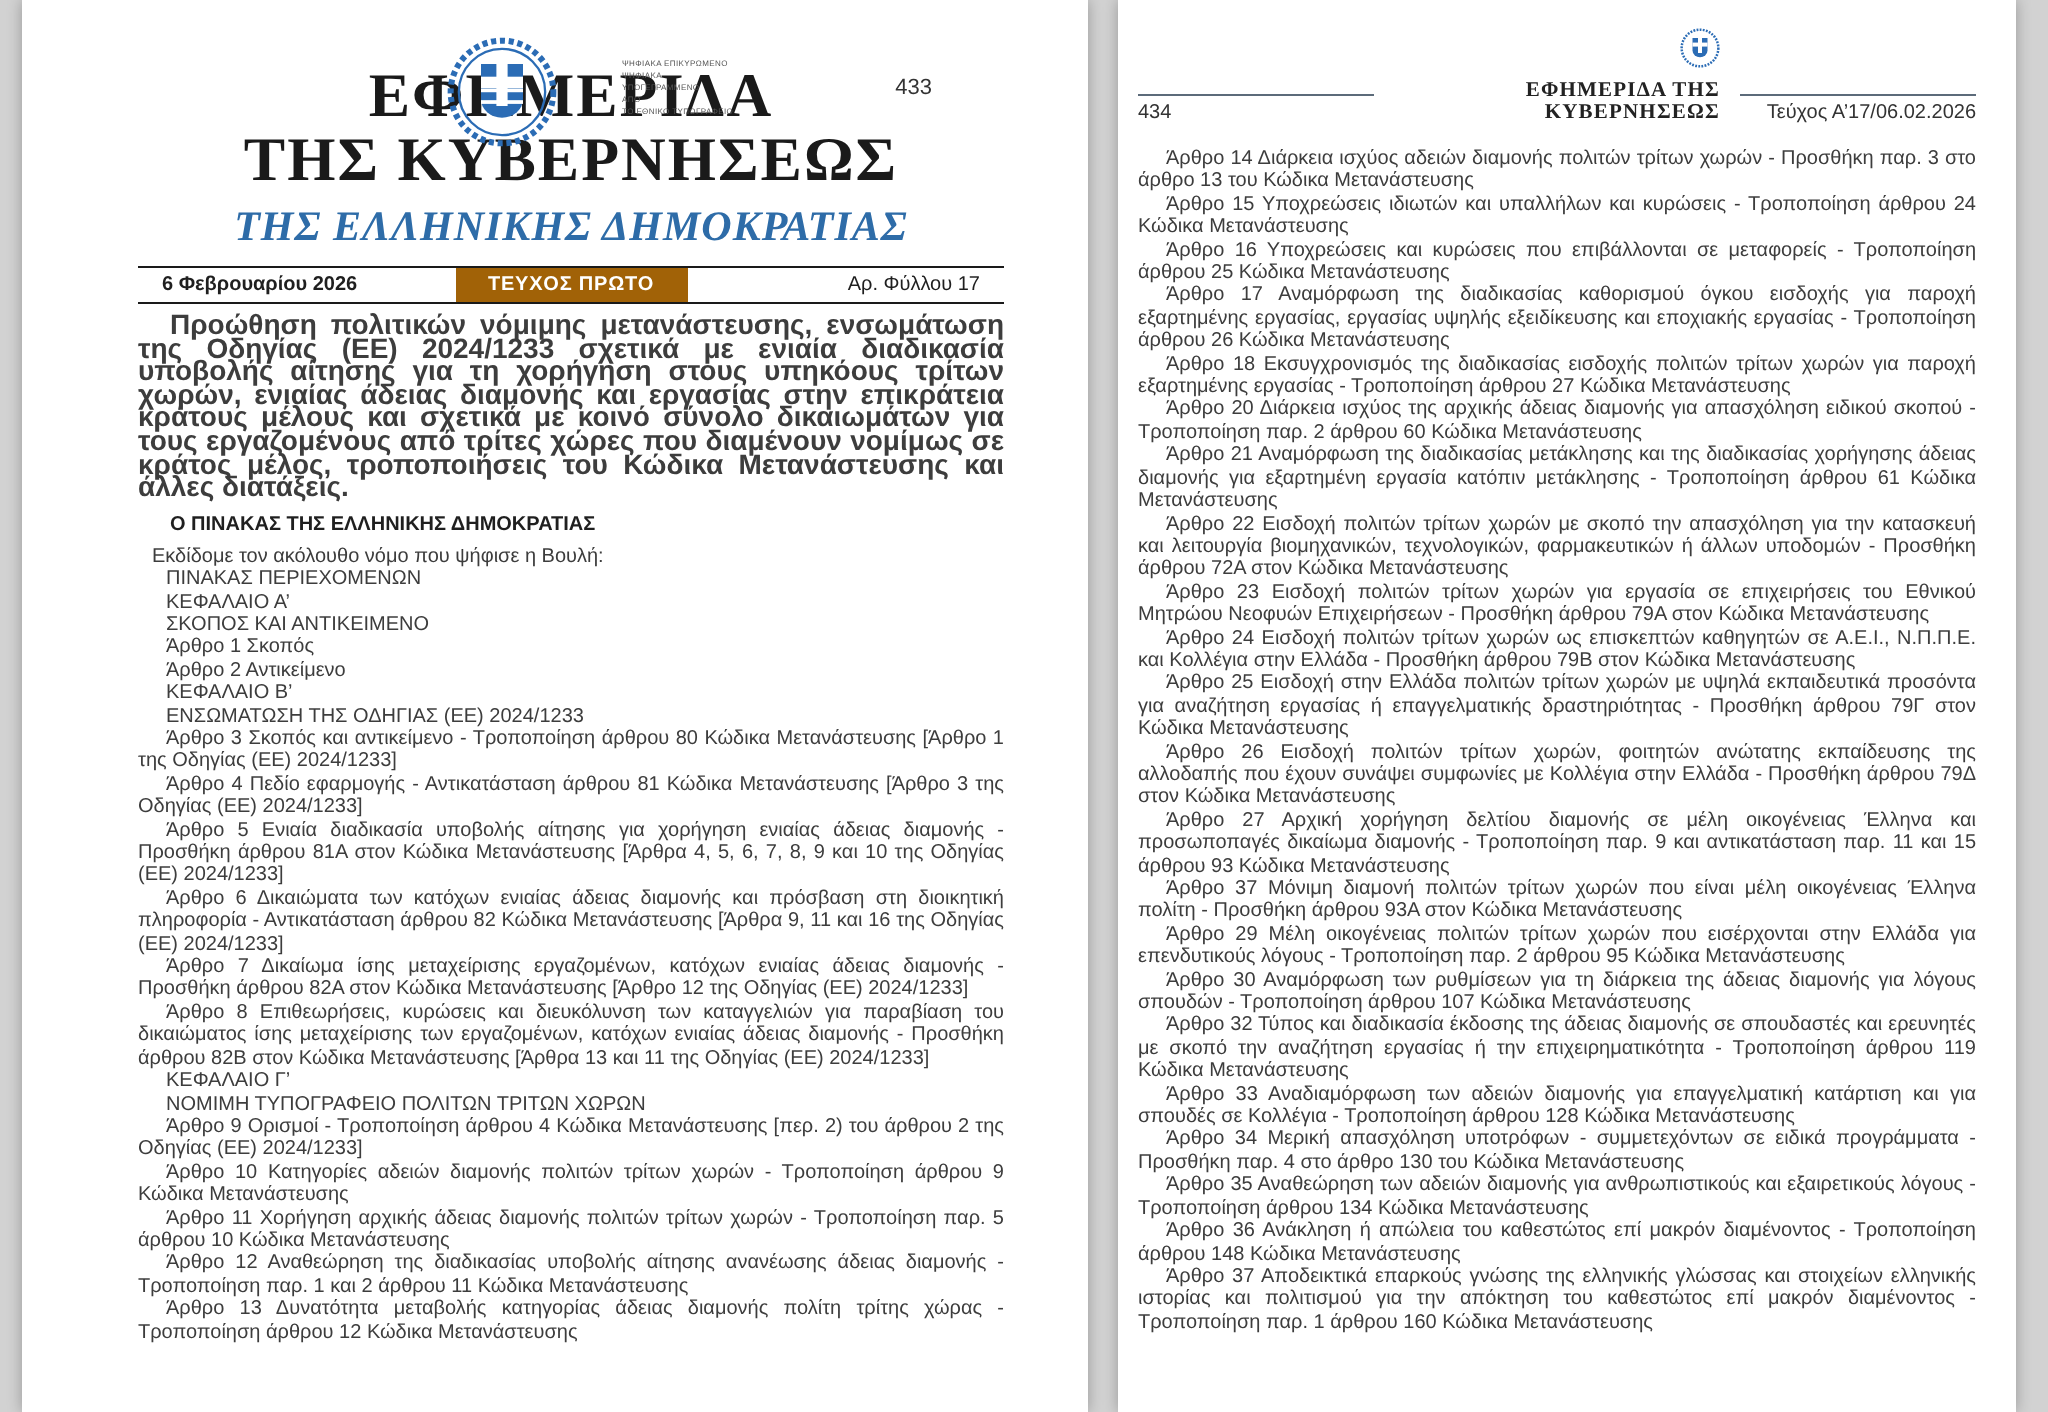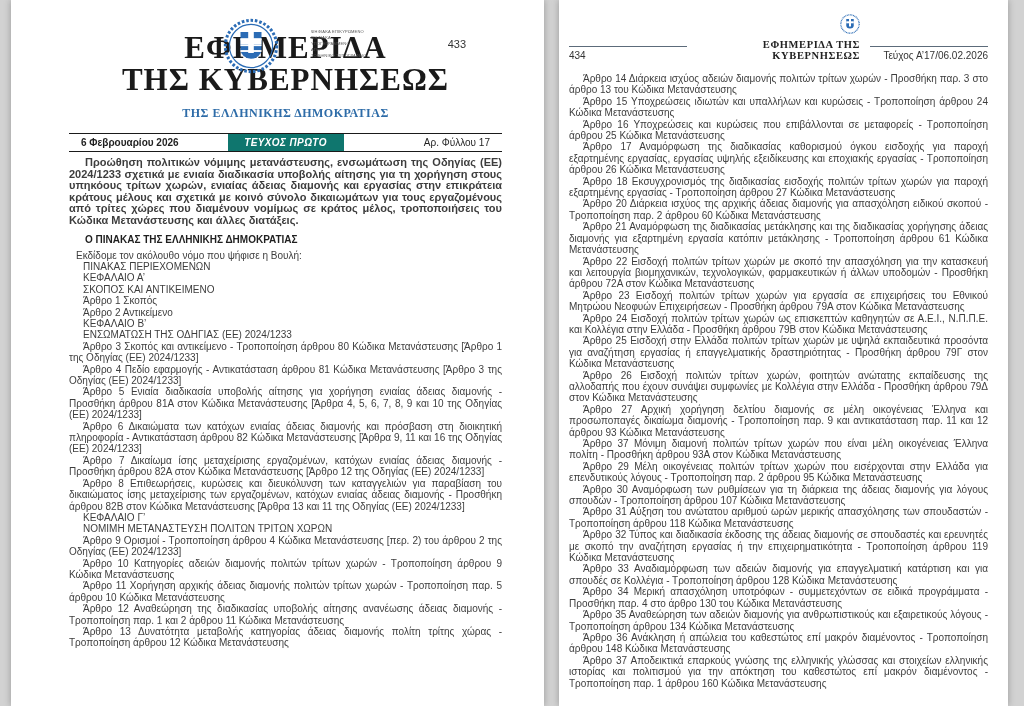--- a/index.html
+++ b/index.html
@@ -16,33 +16,33 @@
   
   .pl-inner{position:relative;height:100%;padding:0 42px 0 58px;box-sizing:border-box;}
   .emblem-wrap{position:absolute;left:212px;top:18px;width:56px;height:56px;}
   .sig-stamp{position:absolute;left:300px;top:30px;width:130px;}
   .sig-stamp p{margin:0 0 2px 0;font-size:4px;line-height:4px;color:#555;letter-spacing:.2px;}
   .pagenum-left{position:absolute;right:78px;top:38px;font-size:11px;color:#333;}
   .masthead{padding-top:32px;text-align:center;}
   .mast-line{font-family:"Liberation Serif",serif;font-weight:bold;color:#1a1a1a;
              font-size:31px;line-height:32px;letter-spacing:1px;}
   .mast-sub{font-family:"Liberation Serif",serif;font-weight:bold;color:#2e6ca8;
-            font-size:12px;line-height:18px;letter-spacing:.5px;margin-top:8px;}
+            font-size:21px;line-height:18px;letter-spacing:.5px;margin-top:8px;font-style:italic;}
   .info-bar{margin-top:11px;border-top:1.5px solid #1a1a1a;border-bottom:1.5px solid #1a1a1a;
             display:flex;align-items:stretch;height:17px;}
   .info-cell{display:flex;align-items:center;font-size:10px;color:#1f1f1f;}
   .info-date{flex:1;padding-left:12px;font-weight:bold;}
-  .info-issue{width:116px;background:#0f766e;color:#ffffff;font-weight:bold;
-              justify-content:center;letter-spacing:.4px;font-style:italic;}
+  .info-issue{width:116px;background:#a16207;color:#ffffff;font-weight:bold;
+              justify-content:center;letter-spacing:.4px;}
   .info-sheet{flex:1;justify-content:flex-end;padding-right:12px;font-weight:normal;}
   .law-heading{margin-top:18px;position:relative;padding-left:16px;
                color:#2a6db3;font-weight:bold;font-size:11px;line-height:13px;}
   .law-heading::before{content:"";position:absolute;left:-20px;top:7px;width:33px;
                border-top:1px solid #9fb2c4;}
-  .law-summary{margin:5px 0 0 0;font-size:11px;line-height:11.6px;font-weight:bold;
+  .law-summary{margin:5px 0 0 0;font-size:14px;line-height:11.6px;font-weight:bold;
                color:#3d3d3d;text-align:justify;text-indent:16px;}
   .president{margin:7px 0 0 0;font-size:10px;line-height:12px;font-weight:bold;
              color:#1f1f1f;text-indent:16px;}
   .enact{margin:4px 0 0 0;font-size:10px;line-height:11.4px;color:#3d3d3d;text-indent:7px;}
   .toc p{margin:0;font-size:10px;line-height:11.4px;color:#3d3d3d;
          text-align:justify;text-indent:14px;}
 
   
   .pr-inner{position:relative;height:100%;padding:0 20px 0 10px;box-sizing:border-box;}
   .pr-header{display:flex;align-items:flex-end;gap:10px;padding-top:14px;}
@@ -117,21 +117,21 @@
         <p data-name="toc-line">Άρθρο 2 Αντικείμενο</p>
         <p data-name="toc-line">ΚΕΦΑΛΑΙΟ Β’</p>
         <p data-name="toc-line">ΕΝΣΩΜΑΤΩΣΗ ΤΗΣ ΟΔΗΓΙΑΣ (ΕΕ) 2024/1233</p>
         <p data-name="toc-line">Άρθρο 3 Σκοπός και αντικείμενο - Τροποποίηση άρθρου 80 Κώδικα Μετανάστευσης [Άρθρο 1 της Οδηγίας (ΕΕ) 2024/1233]</p>
         <p data-name="toc-line">Άρθρο 4 Πεδίο εφαρμογής - Αντικατάσταση άρθρου 81 Κώδικα Μετανάστευσης [Άρθρο 3 της Οδηγίας (ΕΕ) 2024/1233]</p>
         <p data-name="toc-line">Άρθρο 5 Ενιαία διαδικασία υποβολής αίτησης για χορήγηση ενιαίας άδειας διαμονής - Προσθήκη άρθρου 81Α στον Κώδικα Μετανάστευσης [Άρθρα 4, 5, 6, 7, 8, 9 και 10 της Οδηγίας (ΕΕ) 2024/1233]</p>
         <p data-name="toc-line">Άρθρο 6 Δικαιώματα των κατόχων ενιαίας άδειας διαμονής και πρόσβαση στη διοικητική πληροφορία - Αντικατάσταση άρθρου 82 Κώδικα Μετανάστευσης [Άρθρα 9, 11 και 16 της Οδηγίας (ΕΕ) 2024/1233]</p>
         <p data-name="toc-line">Άρθρο 7 Δικαίωμα ίσης μεταχείρισης εργαζομένων, κατόχων ενιαίας άδειας διαμονής - Προσθήκη άρθρου 82Α στον Κώδικα Μετανάστευσης [Άρθρο 12 της Οδηγίας (ΕΕ) 2024/1233]</p>
         <p data-name="toc-line">Άρθρο 8 Επιθεωρήσεις, κυρώσεις και διευκόλυνση των καταγγελιών για παραβίαση του δικαιώματος ίσης μεταχείρισης των εργαζομένων, κατόχων ενιαίας άδειας διαμονής - Προσθήκη άρθρου 82Β στον Κώδικα Μετανάστευσης [Άρθρα 13 και 11 της Οδηγίας (ΕΕ) 2024/1233]</p>
         <p data-name="toc-line">ΚΕΦΑΛΑΙΟ Γ’</p>
-        <p data-name="toc-line">ΝΟΜΙΜΗ ΜΕΤΑΝΑΣΤΕΥΣΗ ΠΟΛΙΤΩΝ ΤΡΙΤΩΝ ΧΩΡΩΝ</p>
+        <p data-name="toc-line">ΝΟΜΙΜΗ ΤΥΠΟΓΡΑΦΕΙΟ ΠΟΛΙΤΩΝ ΤΡΙΤΩΝ ΧΩΡΩΝ</p>
         <p data-name="toc-line">Άρθρο 9 Ορισμοί - Τροποποίηση άρθρου 4 Κώδικα Μετανάστευσης [περ. 2) του άρθρου 2 της Οδηγίας (ΕΕ) 2024/1233]</p>
         <p data-name="toc-line">Άρθρο 10 Κατηγορίες αδειών διαμονής πολιτών τρίτων χωρών - Τροποποίηση άρθρου 9 Κώδικα Μετανάστευσης</p>
         <p data-name="toc-line">Άρθρο 11 Χορήγηση αρχικής άδειας διαμονής πολιτών τρίτων χωρών - Τροποποίηση παρ. 5 άρθρου 10 Κώδικα Μετανάστευσης</p>
         <p data-name="toc-line">Άρθρο 12 Αναθεώρηση της διαδικασίας υποβολής αίτησης ανανέωσης άδειας διαμονής - Τροποποίηση παρ. 1 και 2 άρθρου 11 Κώδικα Μετανάστευσης</p>
         <p data-name="toc-line">Άρθρο 13 Δυνατότητα μεταβολής κατηγορίας άδειας διαμονής πολίτη τρίτης χώρας - Τροποποίηση άρθρου 12 Κώδικα Μετανάστευσης</p>
       </div>
 
   </div>
 </div>
 
@@ -167,25 +167,24 @@
         <p data-name="toc-line">Άρθρο 16 Υποχρεώσεις και κυρώσεις που επιβάλλονται σε μεταφορείς - Τροποποίηση άρθρου 25 Κώδικα Μετανάστευσης</p>
         <p data-name="toc-line">Άρθρο 17 Αναμόρφωση της διαδικασίας καθορισμού όγκου εισδοχής για παροχή εξαρτημένης εργασίας, εργασίας υψηλής εξειδίκευσης και εποχιακής εργασίας - Τροποποίηση άρθρου 26 Κώδικα Μετανάστευσης</p>
         <p data-name="toc-line">Άρθρο 18 Εκσυγχρονισμός της διαδικασίας εισδοχής πολιτών τρίτων χωρών για παροχή εξαρτημένης εργασίας - Τροποποίηση άρθρου 27 Κώδικα Μετανάστευσης</p>
         <p data-name="toc-line">Άρθρο 20 Διάρκεια ισχύος της αρχικής άδειας διαμονής για απασχόληση ειδικού σκοπού - Τροποποίηση παρ. 2 άρθρου 60 Κώδικα Μετανάστευσης</p>
         <p data-name="toc-line">Άρθρο 21 Αναμόρφωση της διαδικασίας μετάκλησης και της διαδικασίας χορήγησης άδειας διαμονής για εξαρτημένη εργασία κατόπιν μετάκλησης - Τροποποίηση άρθρου 61 Κώδικα Μετανάστευσης</p>
         <p data-name="toc-line">Άρθρο 22 Εισδοχή πολιτών τρίτων χωρών με σκοπό την απασχόληση για την κατασκευή και λειτουργία βιομηχανικών, τεχνολογικών, φαρμακευτικών ή άλλων υποδομών - Προσθήκη άρθρου 72Α στον Κώδικα Μετανάστευσης</p>
         <p data-name="toc-line">Άρθρο 23 Εισδοχή πολιτών τρίτων χωρών για εργασία σε επιχειρήσεις του Εθνικού Μητρώου Νεοφυών Επιχειρήσεων - Προσθήκη άρθρου 79Α στον Κώδικα Μετανάστευσης</p>
         <p data-name="toc-line">Άρθρο 24 Εισδοχή πολιτών τρίτων χωρών ως επισκεπτών καθηγητών σε Α.Ε.Ι., Ν.Π.Π.Ε. και Κολλέγια στην Ελλάδα - Προσθήκη άρθρου 79Β στον Κώδικα Μετανάστευσης</p>
         <p data-name="toc-line">Άρθρο 25 Εισδοχή στην Ελλάδα πολιτών τρίτων χωρών με υψηλά εκπαιδευτικά προσόντα για αναζήτηση εργασίας ή επαγγελματικής δραστηριότητας - Προσθήκη άρθρου 79Γ στον Κώδικα Μετανάστευσης</p>
         <p data-name="toc-line">Άρθρο 26 Εισδοχή πολιτών τρίτων χωρών, φοιτητών ανώτατης εκπαίδευσης της αλλοδαπής που έχουν συνάψει συμφωνίες με Κολλέγια στην Ελλάδα - Προσθήκη άρθρου 79Δ στον Κώδικα Μετανάστευσης</p>
-        <p data-name="toc-line">Άρθρο 27 Αρχική χορήγηση δελτίου διαμονής σε μέλη οικογένειας Έλληνα και προσωποπαγές δικαίωμα διαμονής - Τροποποίηση παρ. 9 και αντικατάσταση παρ. 11 και 12 άρθρου 93 Κώδικα Μετανάστευσης</p>
+        <p data-name="toc-line">Άρθρο 27 Αρχική χορήγηση δελτίου διαμονής σε μέλη οικογένειας Έλληνα και προσωποπαγές δικαίωμα διαμονής - Τροποποίηση παρ. 9 και αντικατάσταση παρ. 11 και 15 άρθρου 93 Κώδικα Μετανάστευσης</p>
         <p data-name="toc-line">Άρθρο 37 Μόνιμη διαμονή πολιτών τρίτων χωρών που είναι μέλη οικογένειας Έλληνα πολίτη - Προσθήκη άρθρου 93Α στον Κώδικα Μετανάστευσης</p>
         <p data-name="toc-line">Άρθρο 29 Μέλη οικογένειας πολιτών τρίτων χωρών που εισέρχονται στην Ελλάδα για επενδυτικούς λόγους - Τροποποίηση παρ. 2 άρθρου 95 Κώδικα Μετανάστευσης</p>
         <p data-name="toc-line">Άρθρο 30 Αναμόρφωση των ρυθμίσεων για τη διάρκεια της άδειας διαμονής για λόγους σπουδών - Τροποποίηση άρθρου 107 Κώδικα Μετανάστευσης</p>
-        <p data-name="toc-line">Άρθρο 31 Αύξηση του ανώτατου αριθμού ωρών μερικής απασχόλησης των σπουδαστών - Τροποποίηση άρθρου 118 Κώδικα Μετανάστευσης</p>
         <p data-name="toc-line">Άρθρο 32 Τύπος και διαδικασία έκδοσης της άδειας διαμονής σε σπουδαστές και ερευνητές με σκοπό την αναζήτηση εργασίας ή την επιχειρηματικότητα - Τροποποίηση άρθρου 119 Κώδικα Μετανάστευσης</p>
         <p data-name="toc-line">Άρθρο 33 Αναδιαμόρφωση των αδειών διαμονής για επαγγελματική κατάρτιση και για σπουδές σε Κολλέγια - Τροποποίηση άρθρου 128 Κώδικα Μετανάστευσης</p>
         <p data-name="toc-line">Άρθρο 34 Μερική απασχόληση υποτρόφων - συμμετεχόντων σε ειδικά προγράμματα - Προσθήκη παρ. 4 στο άρθρο 130 του Κώδικα Μετανάστευσης</p>
         <p data-name="toc-line">Άρθρο 35 Αναθεώρηση των αδειών διαμονής για ανθρωπιστικούς και εξαιρετικούς λόγους - Τροποποίηση άρθρου 134 Κώδικα Μετανάστευσης</p>
         <p data-name="toc-line">Άρθρο 36 Ανάκληση ή απώλεια του καθεστώτος επί μακρόν διαμένοντος - Τροποποίηση άρθρου 148 Κώδικα Μετανάστευσης</p>
         <p data-name="toc-line">Άρθρο 37 Αποδεικτικά επαρκούς γνώσης της ελληνικής γλώσσας και στοιχείων ελληνικής ιστορίας και πολιτισμού για την απόκτηση του καθεστώτος επί μακρόν διαμένοντος - Τροποποίηση παρ. 1 άρθρου 160 Κώδικα Μετανάστευσης</p>
       </div>
 
   </div>
 </div>

